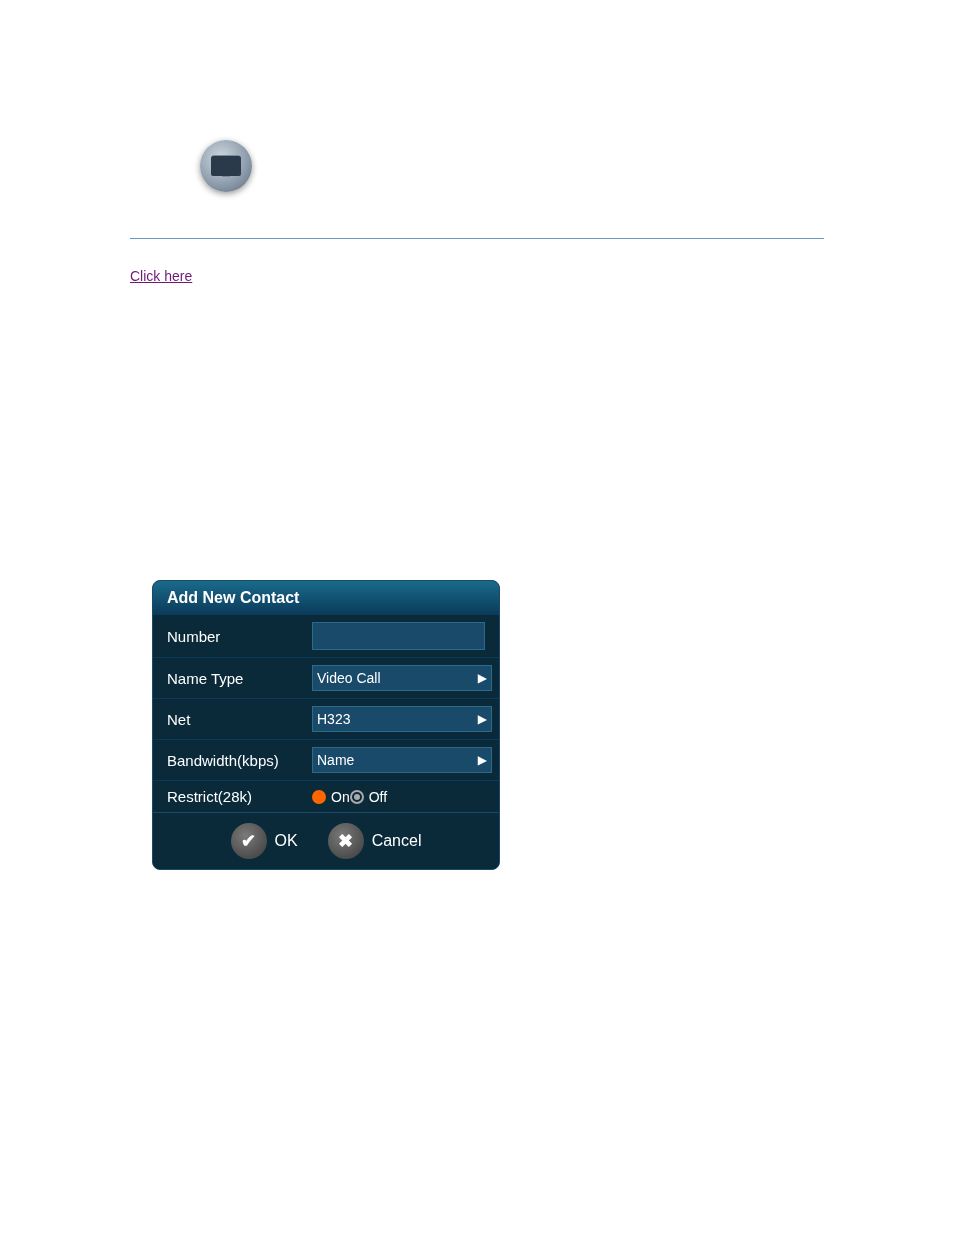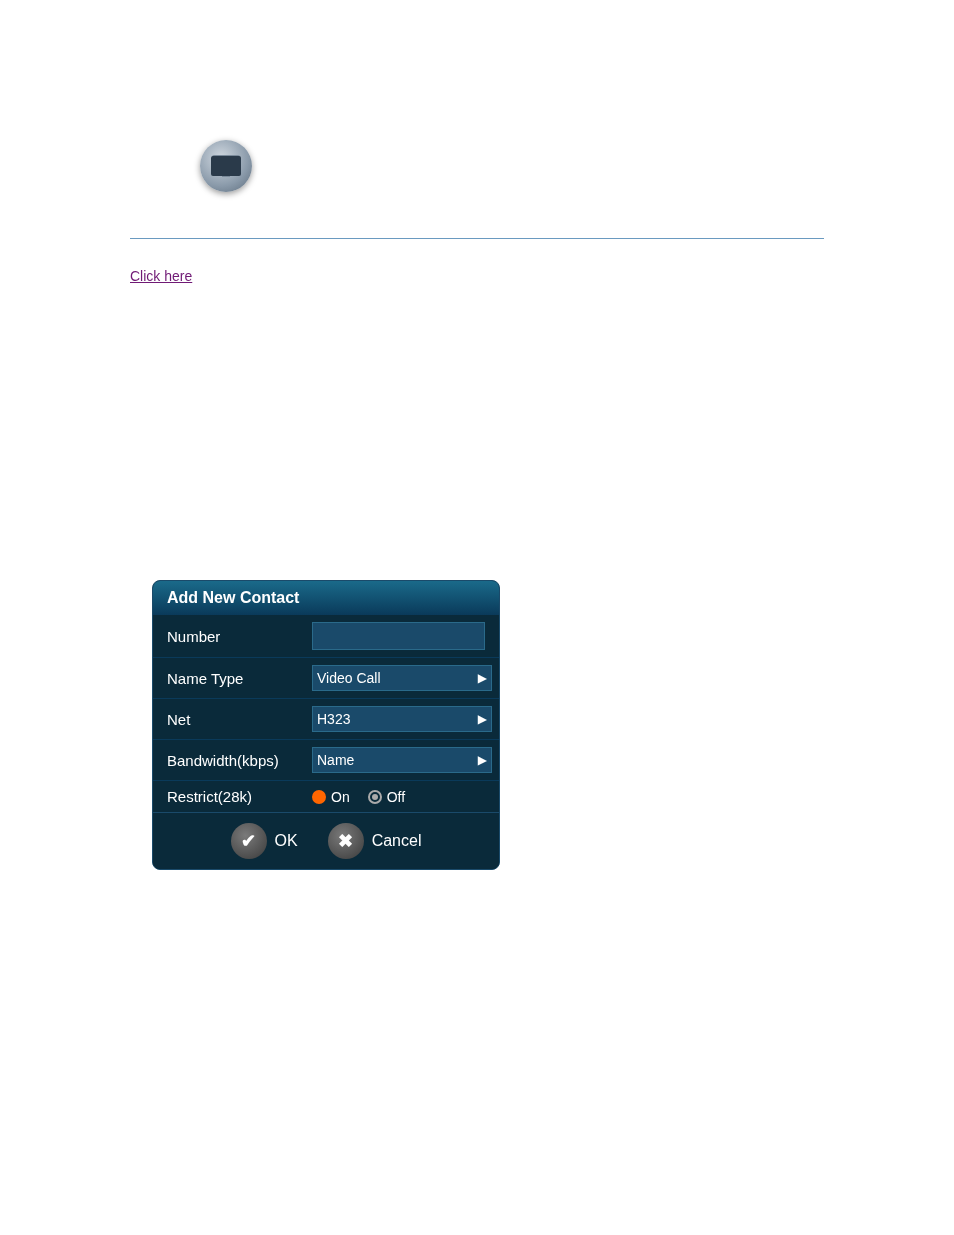--- a/index.html
+++ b/index.html
@@ -200,21 +200,20 @@
     .dropdown-arrow {
       color: #ffffff;
       font-size: 12px;
       margin-left: 8px;
     }
 
     
     .radio-group {
       display: flex;
       align-items: center;
-      gap: 18px;
     }
 
     .radio-item {
       display: flex;
       align-items: center;
       gap: 5px;
       color: #ffffff;
       font-size: 14px;
       cursor: pointer;
     }

